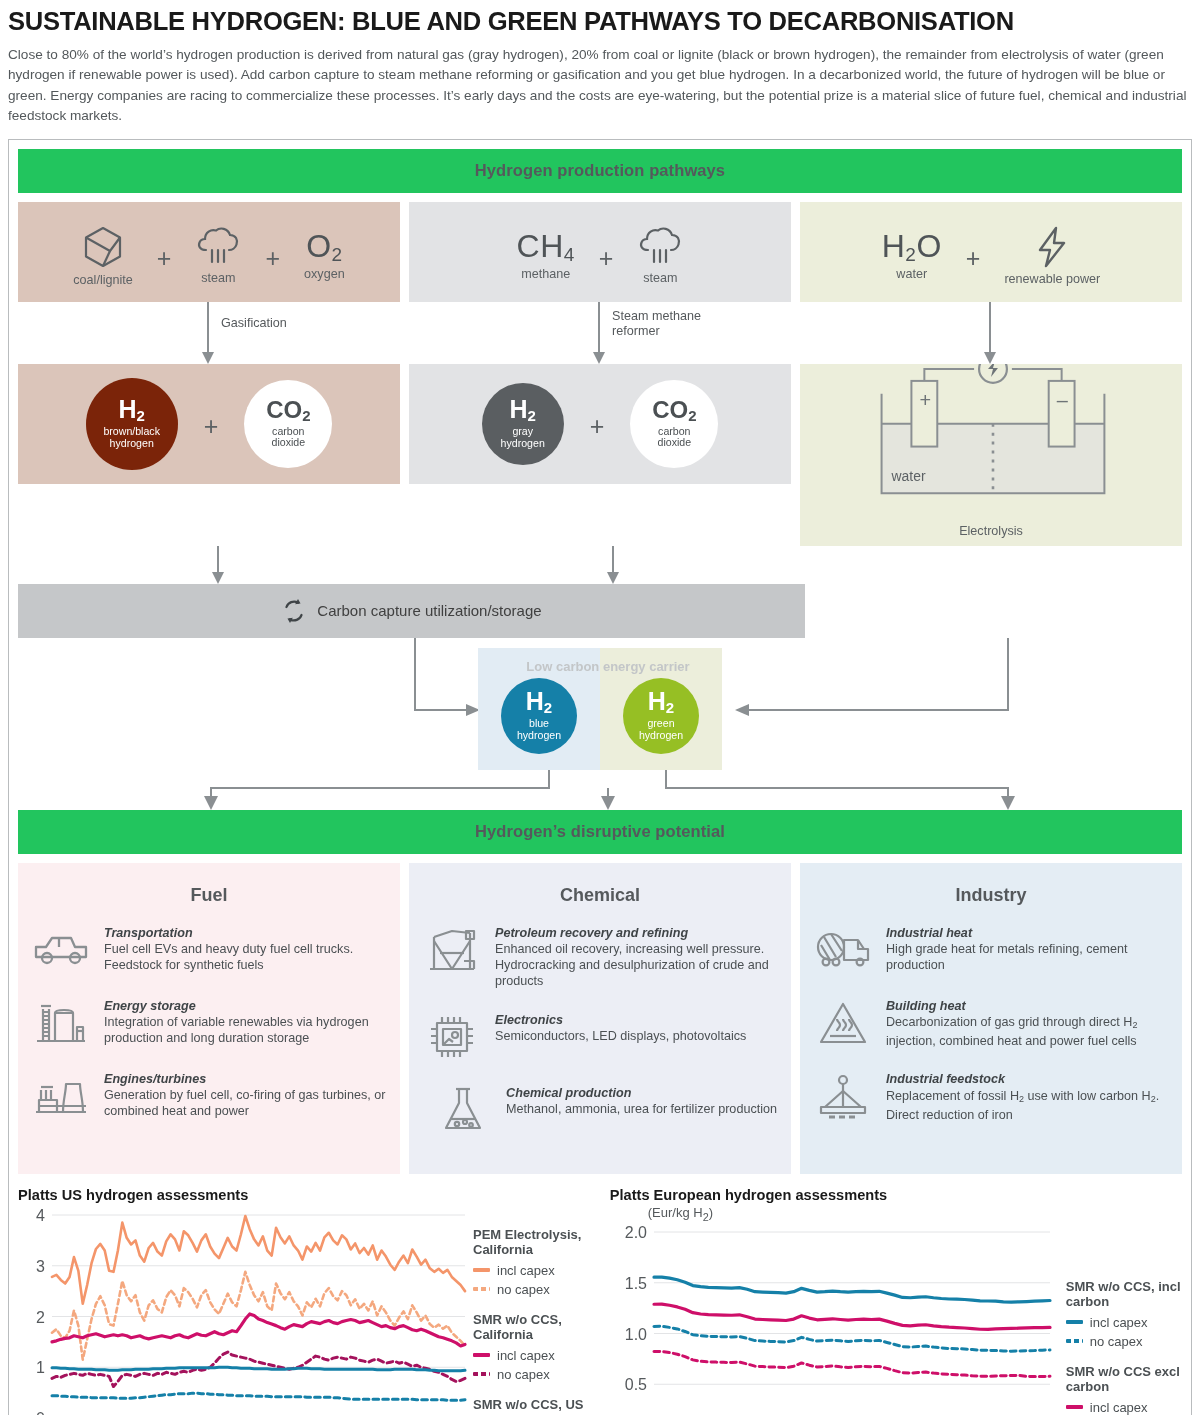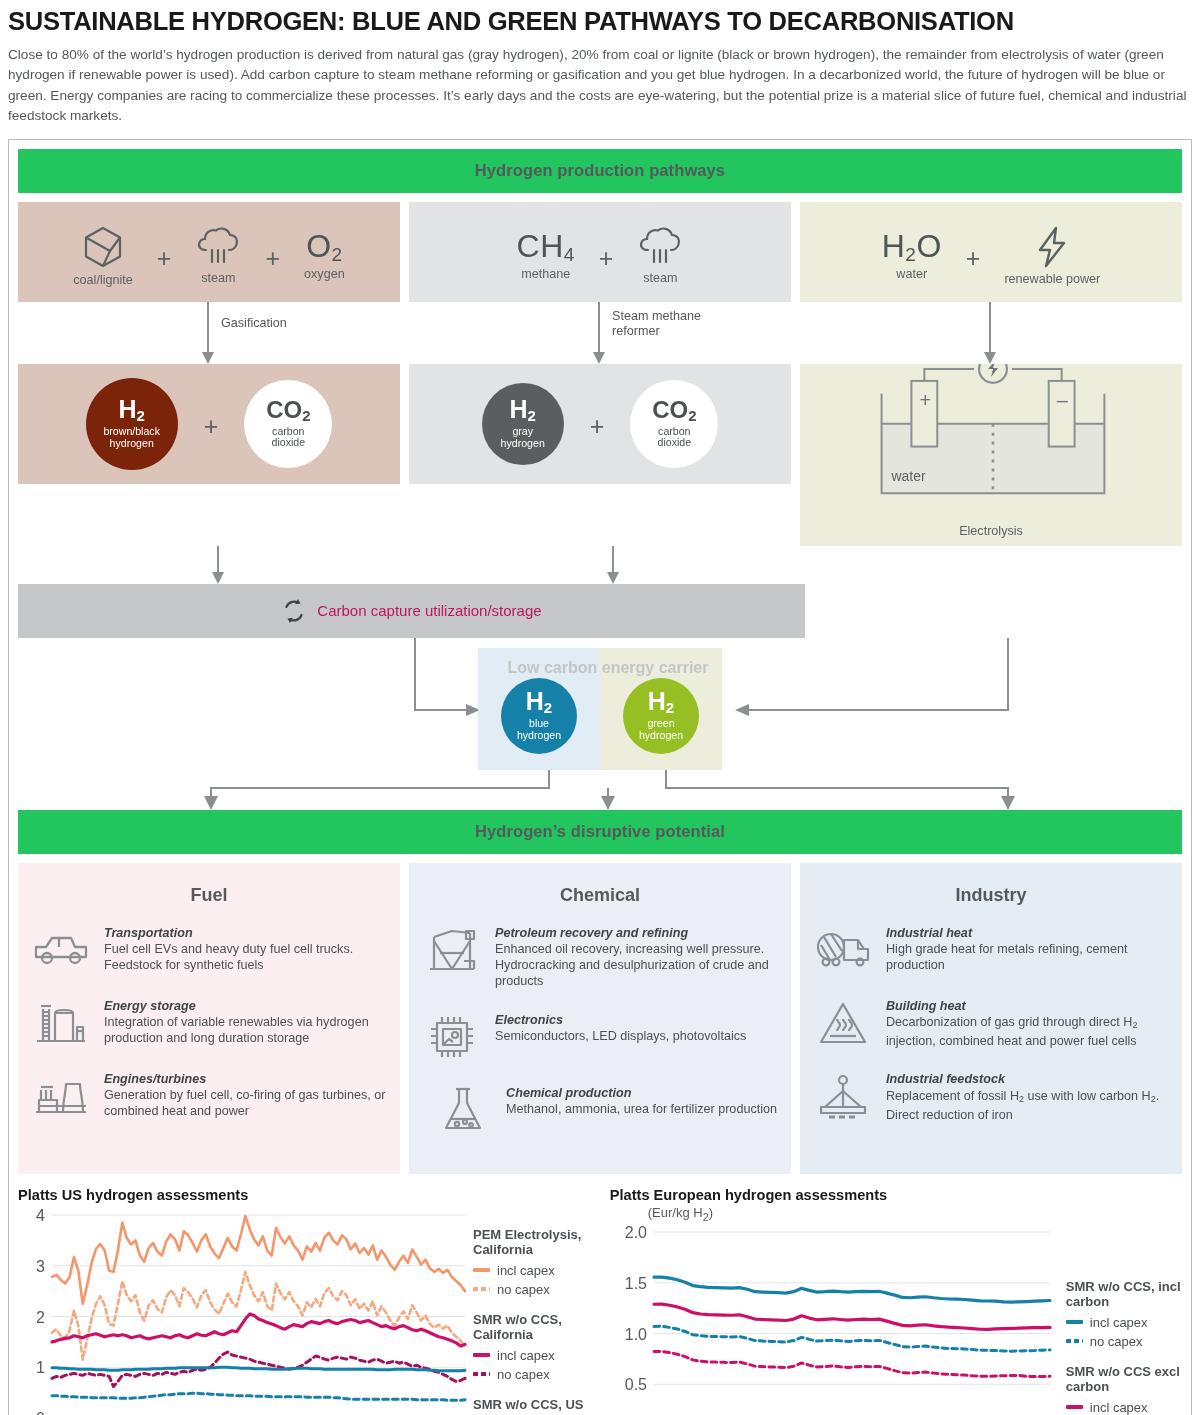--- a/index.html
+++ b/index.html
@@ -65,29 +65,29 @@
   .bb-co2 .b-h2{font-size:24px;}
   .bb-blue{width:76px;height:76px;background:#1580a8;color:#fff;}
   .bb-green{width:76px;height:76px;background:#96bf24;color:#fff;}
 
   
   .elec{background:#eceedb;height:182px;position:relative;box-sizing:border-box;}
   .eleclabel{position:absolute;bottom:8px;left:0;right:0;text-align:center;font-size:12.6px;color:#5c6164;}
 
   
   .ccus{background:#c5c7c9;height:54px;display:flex;align-items:center;justify-content:center;
-        font-size:15px;color:#be185d;gap:10px;}
+        font-size:15px;color:#404040;gap:10px;}
 
   
   .carrier{position:absolute;display:flex;width:244px;height:122px;}
   .carrier .half{flex:1;display:flex;align-items:flex-end;justify-content:center;padding-bottom:16px;}
   .carrier .half.blue{background:#e2ecf4;}
   .carrier .half.green{background:#eceedb;}
   .carriertitle{position:absolute;top:11px;left:16px;right:0;text-align:center;
-    font-size:16px;font-weight:bold;color:#c3c6c8;}
+    font-size:13px;font-weight:bold;color:#c3c6c8;}
 
   
   .connectors{position:absolute;left:0;top:0;pointer-events:none;}
 
   
   .pot{display:flex;gap:9px;margin-top:9px;}
   .potcol{flex:1 1 0;padding:16px 14px 18px 14px;box-sizing:border-box;}
   .p-fuel{background:#fceff1;}
   .p-chem{background:#eceef5;}
   .p-ind{background:#e4edf4;}

